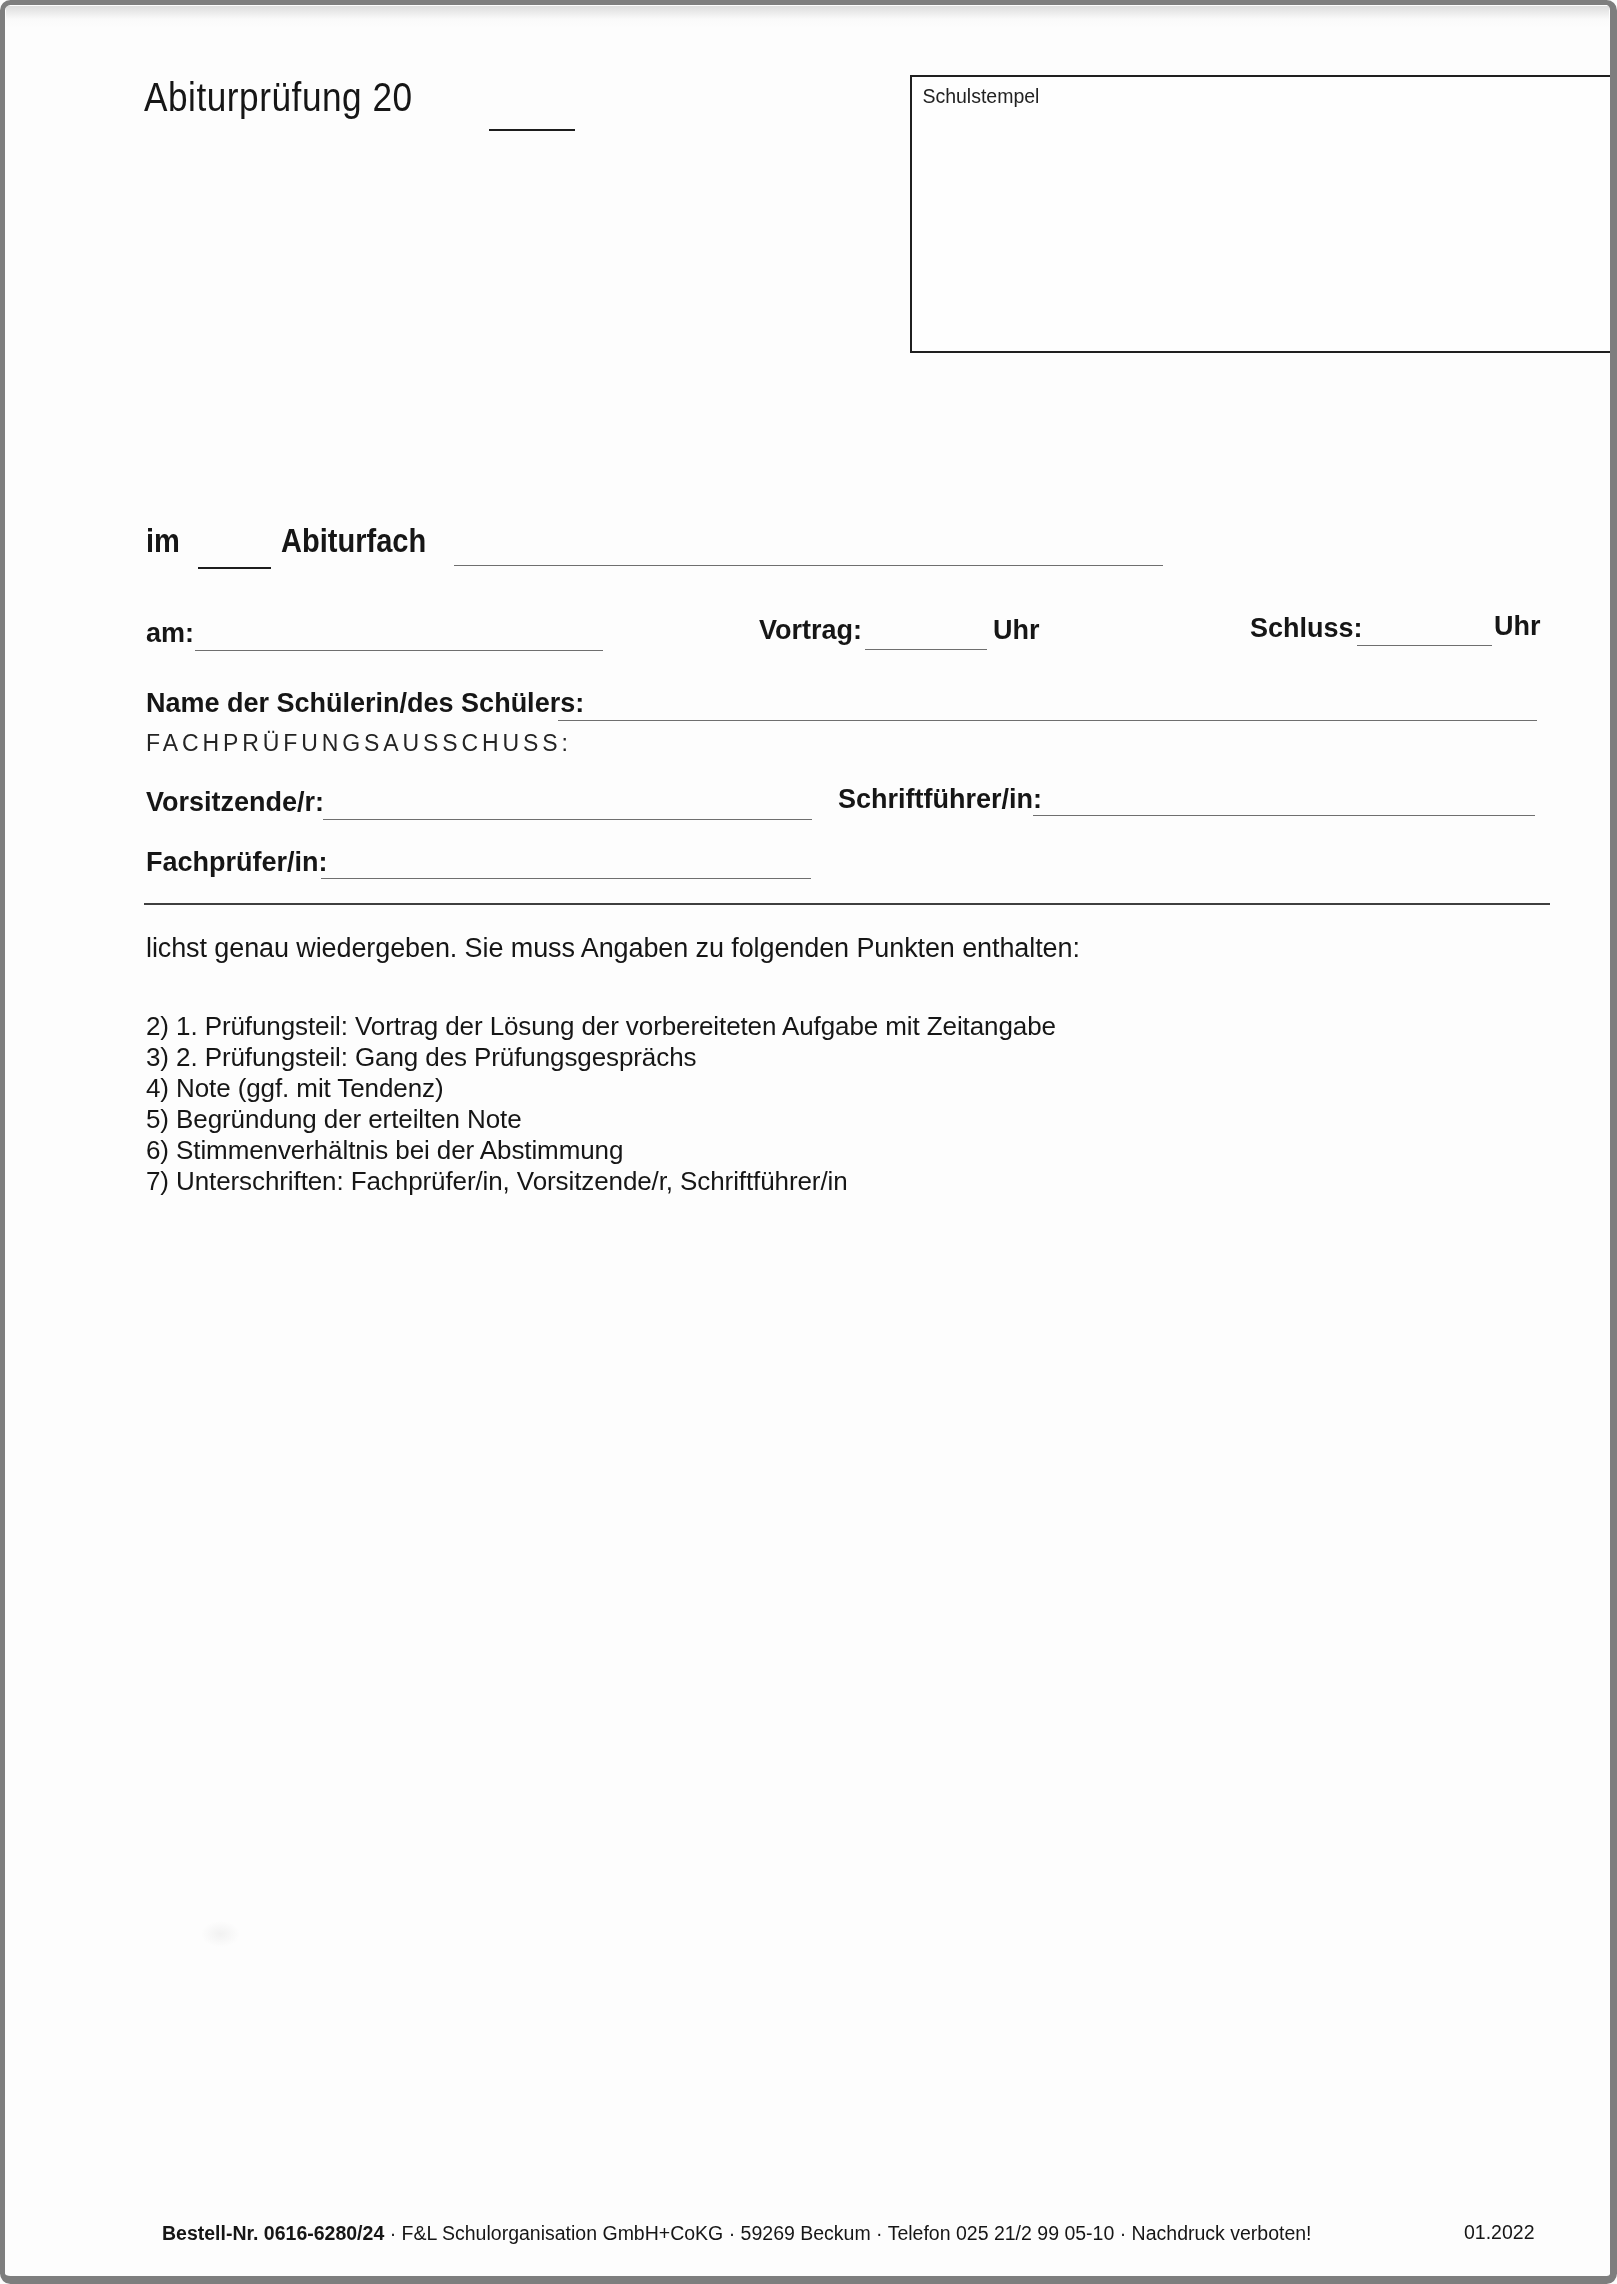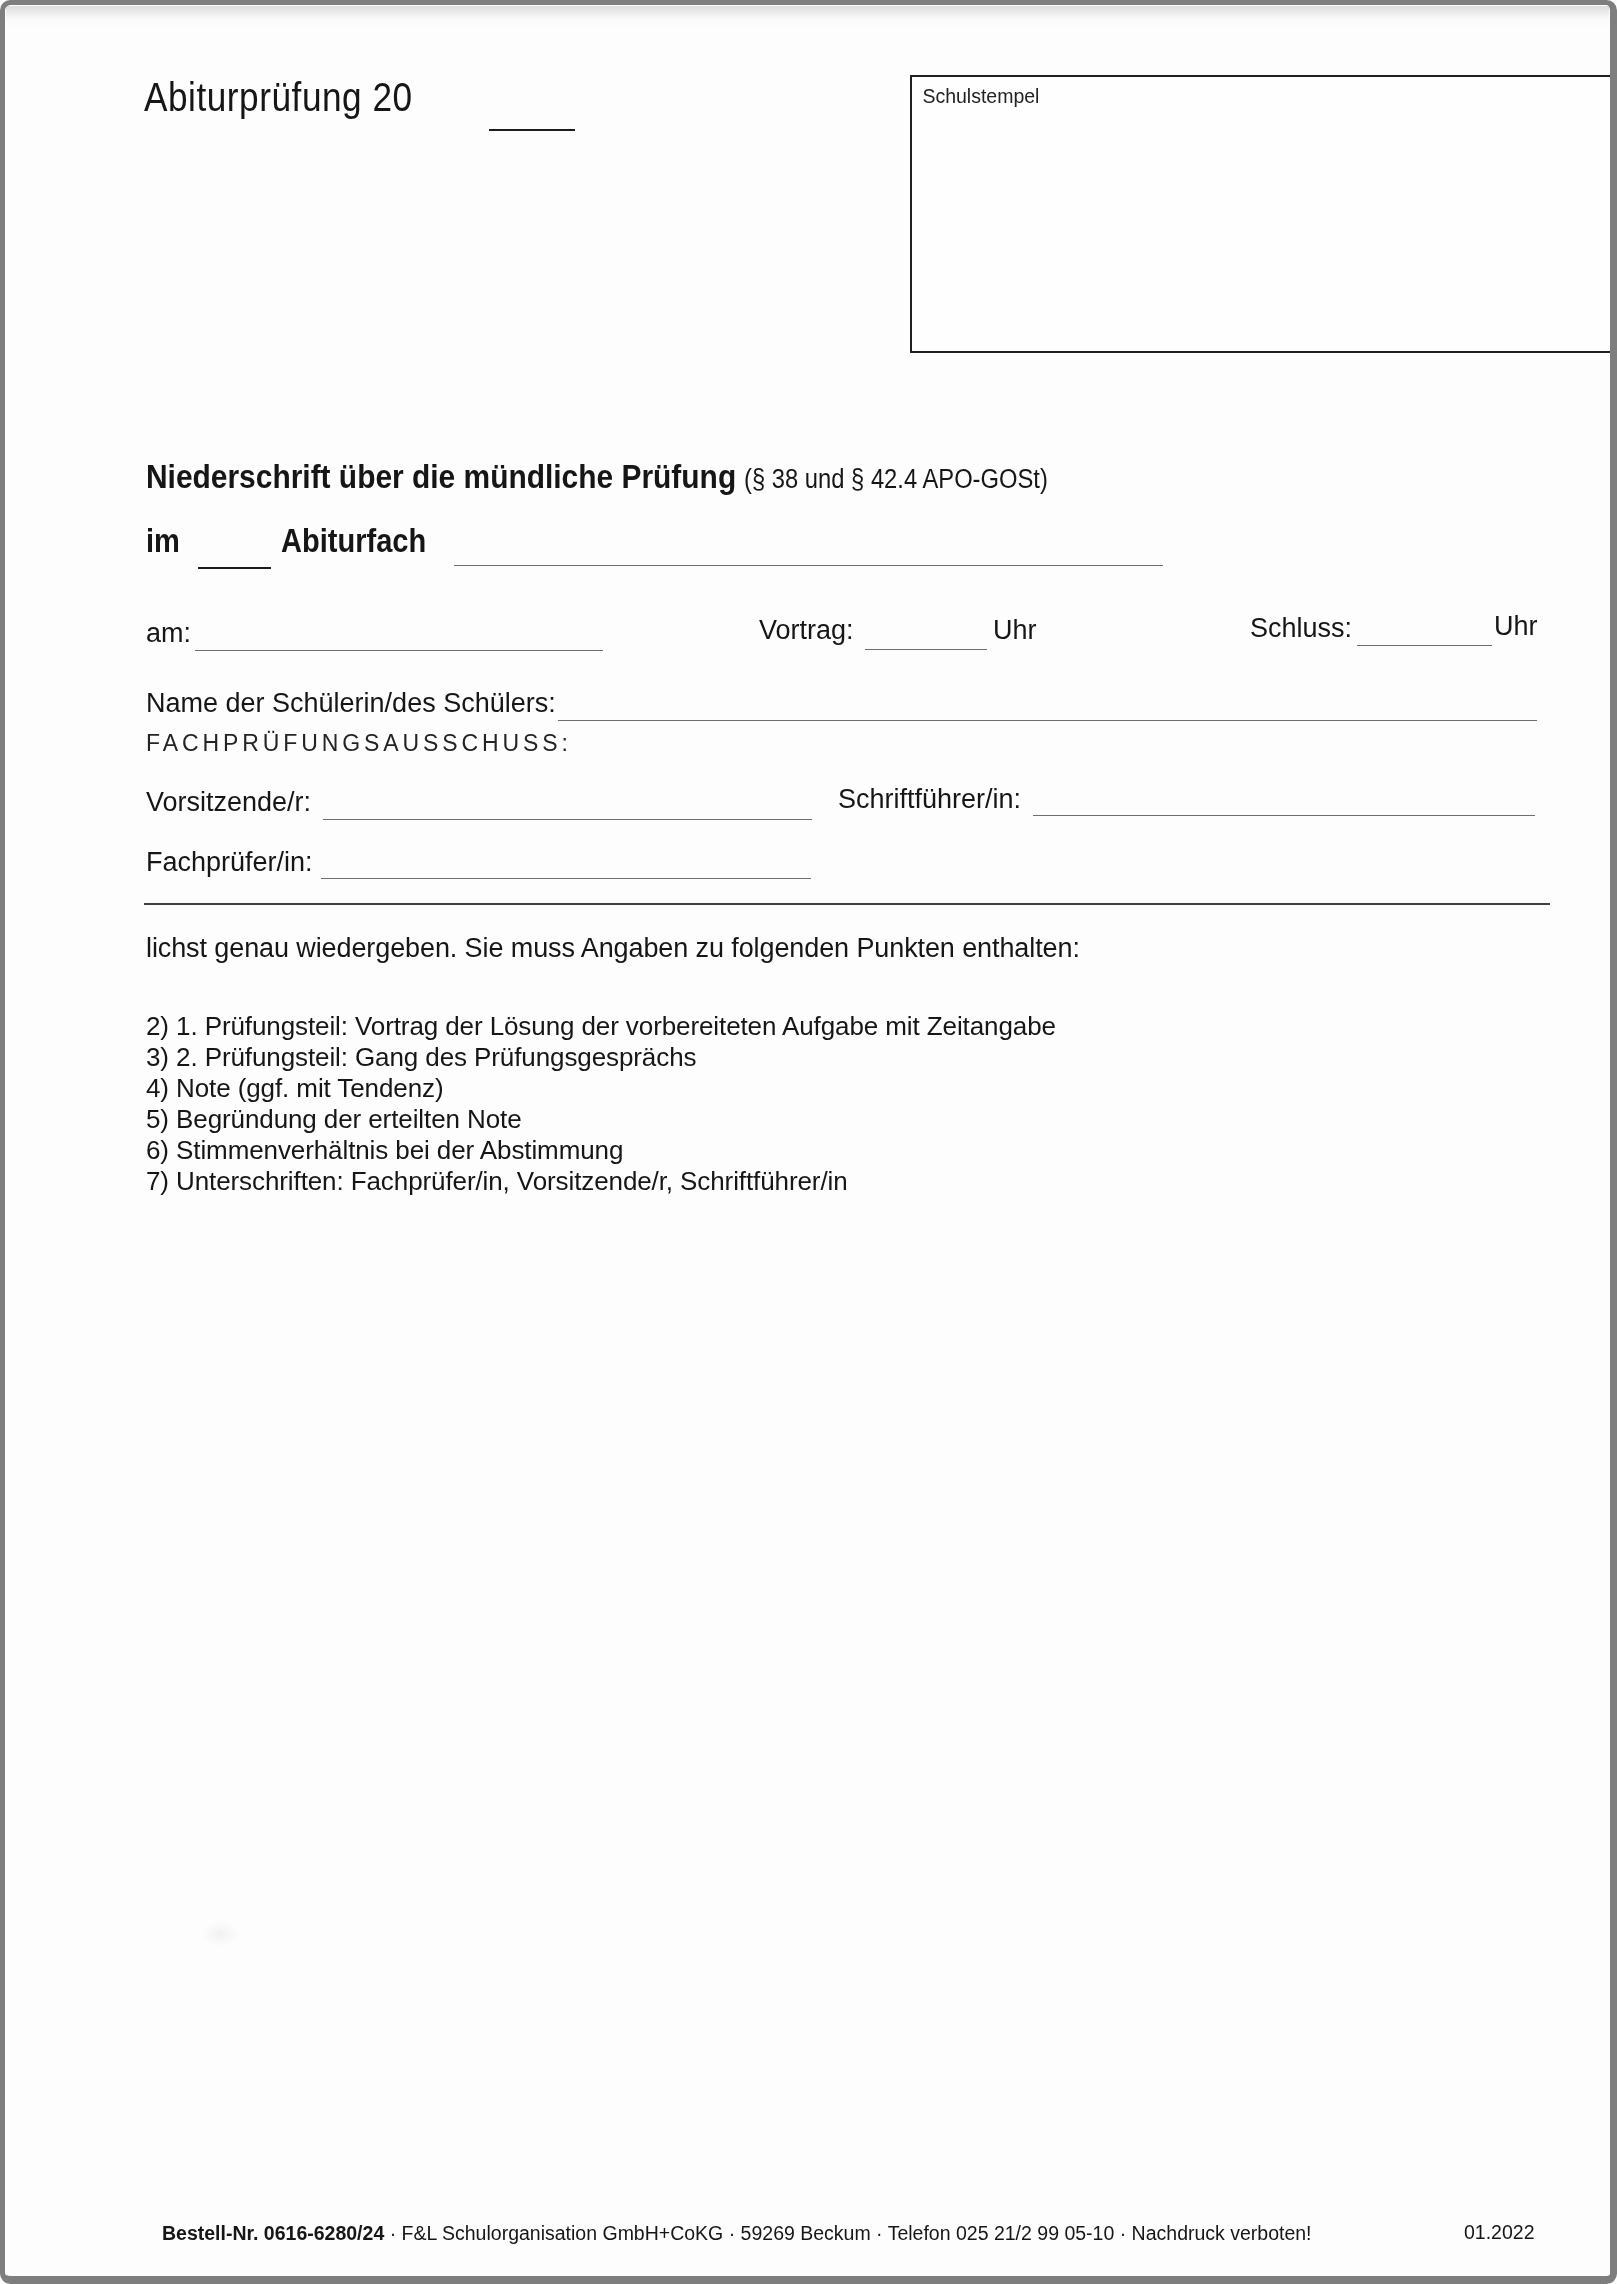--- a/index.html
+++ b/index.html
@@ -62,21 +62,21 @@
     color: #222;
   }
   .heading { left: 146px; top: 457px; }
   .heading .main { font-size: 34px; font-weight: 700; }
   .heading .ref  { font-size: 27px; font-weight: 400; margin-left: 9px; }
 
   .subject-row { left: 146px; top: 522px; height: 52px; }
   .subject-im        { position: absolute; left: 0; top: 0; font-size: 33px; font-weight: 700; }
   .subject-abiturfach{ position: absolute; left: 135px; top: 0; font-size: 33px; font-weight: 700; }
 
-  .lbl { font-size: 27px; font-weight: 400; }
+  .lbl { font-size: 27px; font-weight: 700; }
   .caps-heading {
     left: 146px; top: 730px;
     font-size: 23px;
     letter-spacing: 3.9px;
     color: #242424;
   }
   .paragraph {
     left: 146px; top: 931px;
     font-size: 27px;
     line-height: 34px;
@@ -116,25 +116,20 @@
 
   <div class="abs doc-title">
     <span class="condensed">Abiturprüfung 20</span>
   </div>
   <div class="fill-line fill-dark" style="left:489px; top:129px; width:86px;"></div>
 
   <div class="abs stamp-box">
     <span class="stamp-label">Schulstempel</span>
   </div>
 
-  <div class="abs heading">
-    <span class="condensed">
-      <span class="main">Niederschrift über die mündliche Prüfung</span><span class="ref">(§ 38 und § 42.4 APO-GOSt)</span>
-    </span>
-  </div>
 
   <div class="abs subject-row">
     <span class="subject-im condensed">im</span>
     <span class="subject-abiturfach condensed">Abiturfach</span>
   </div>
   <div class="fill-line fill-dark" style="left:198px; top:567px; width:73px;"></div>
   <div class="fill-line" style="left:454px; top:565px; width:709px;"></div>
 
   <div class="abs lbl" style="left:146px; top:618px;">am:</div>
   <div class="fill-line" style="left:195px; top:650px; width:408px;"></div>

